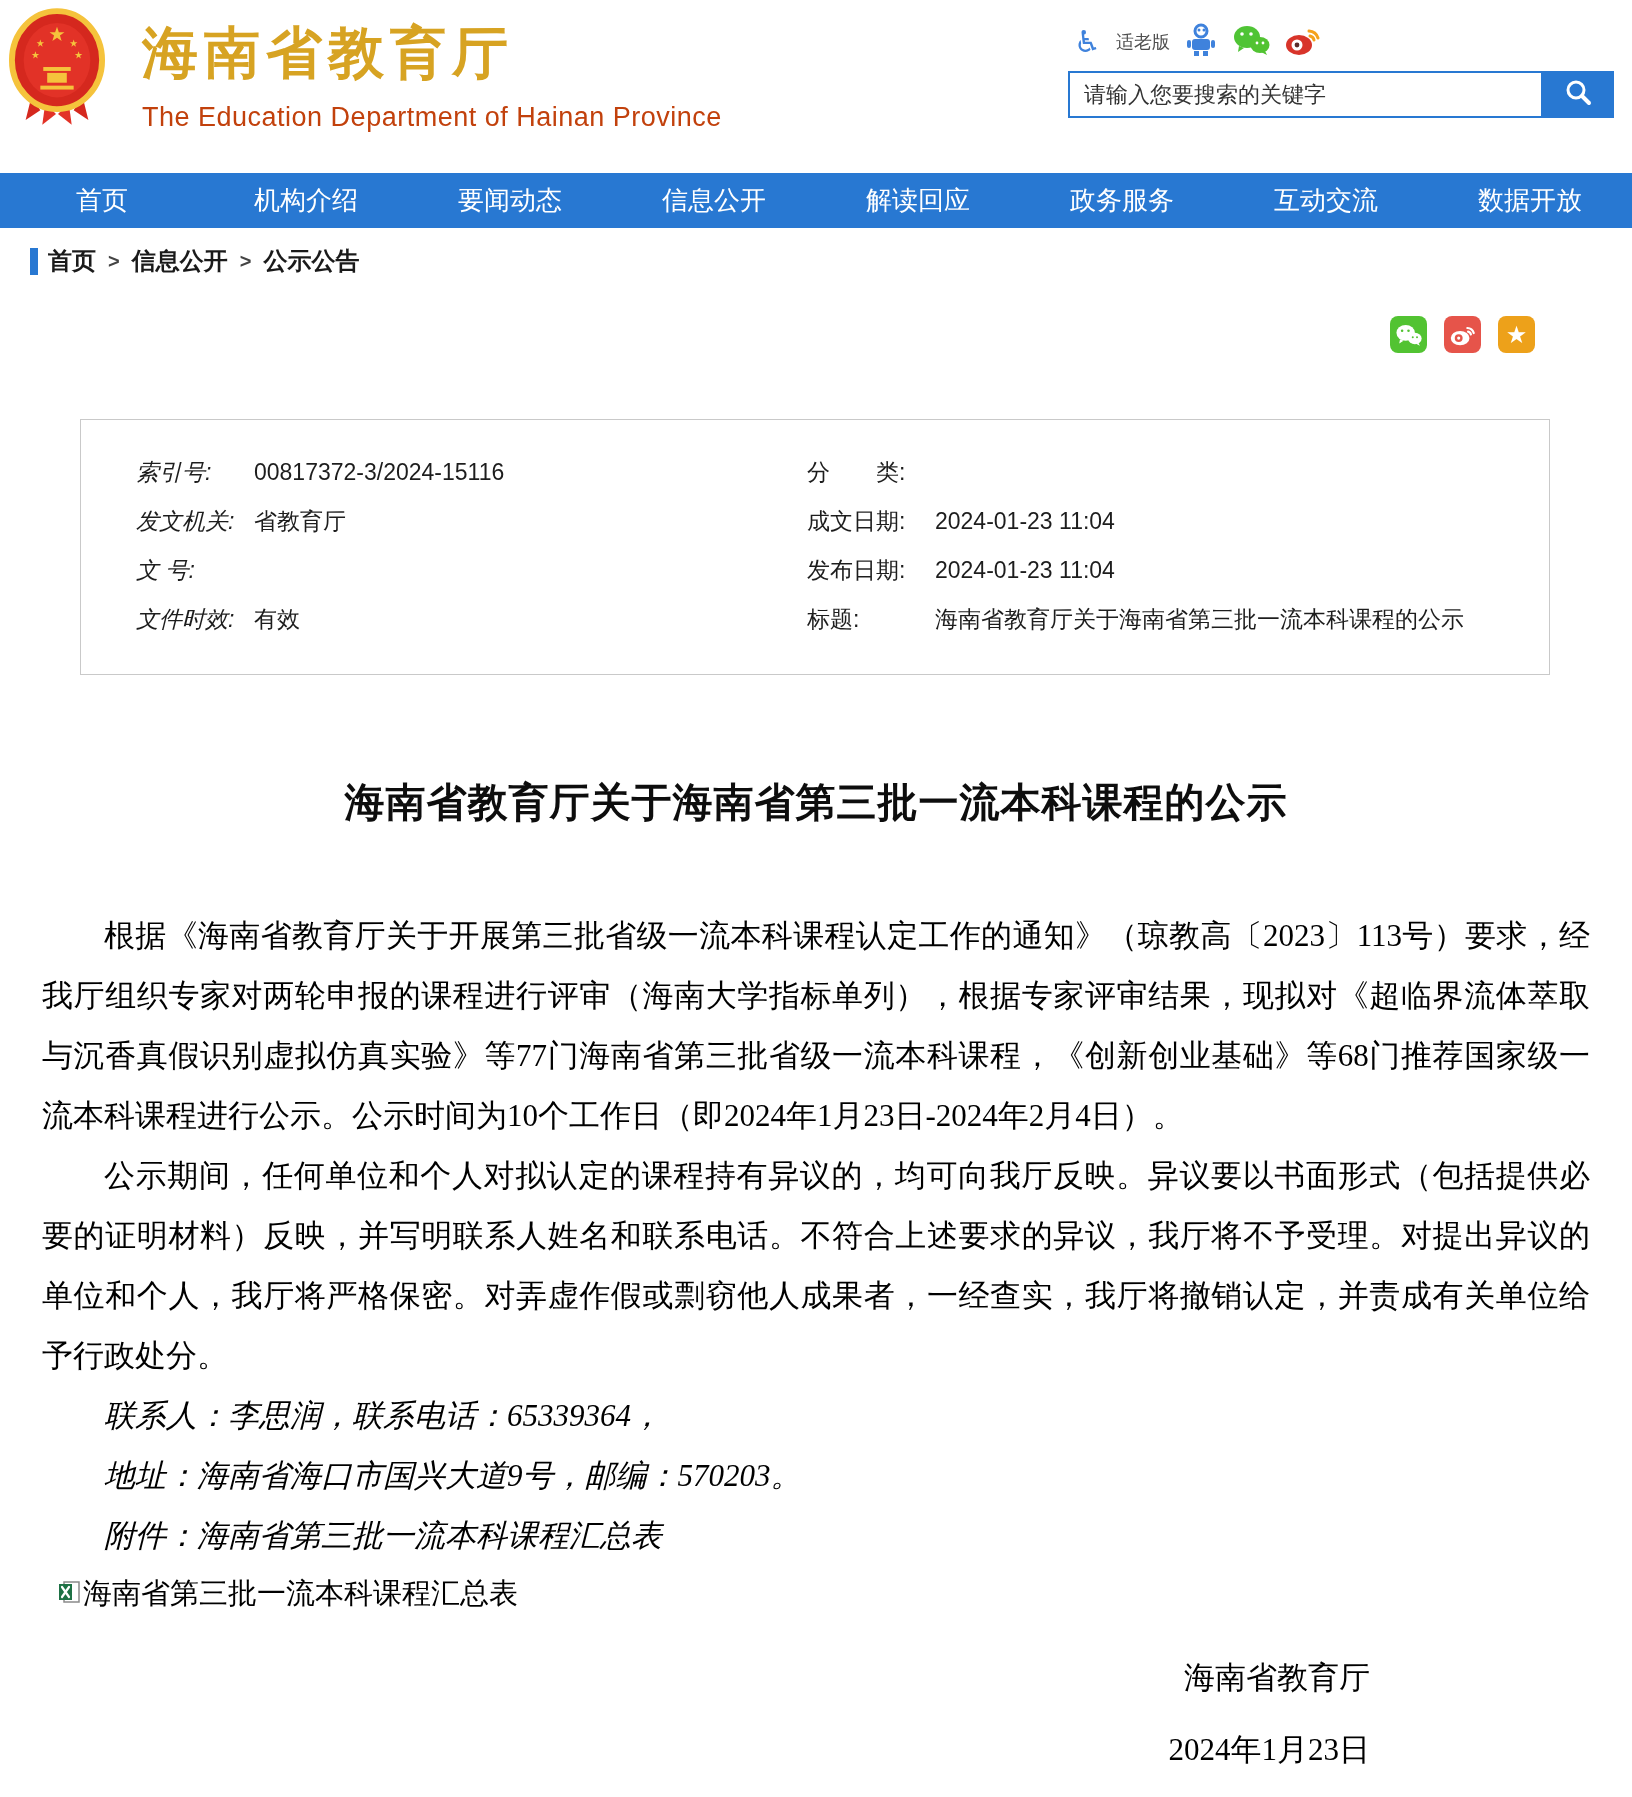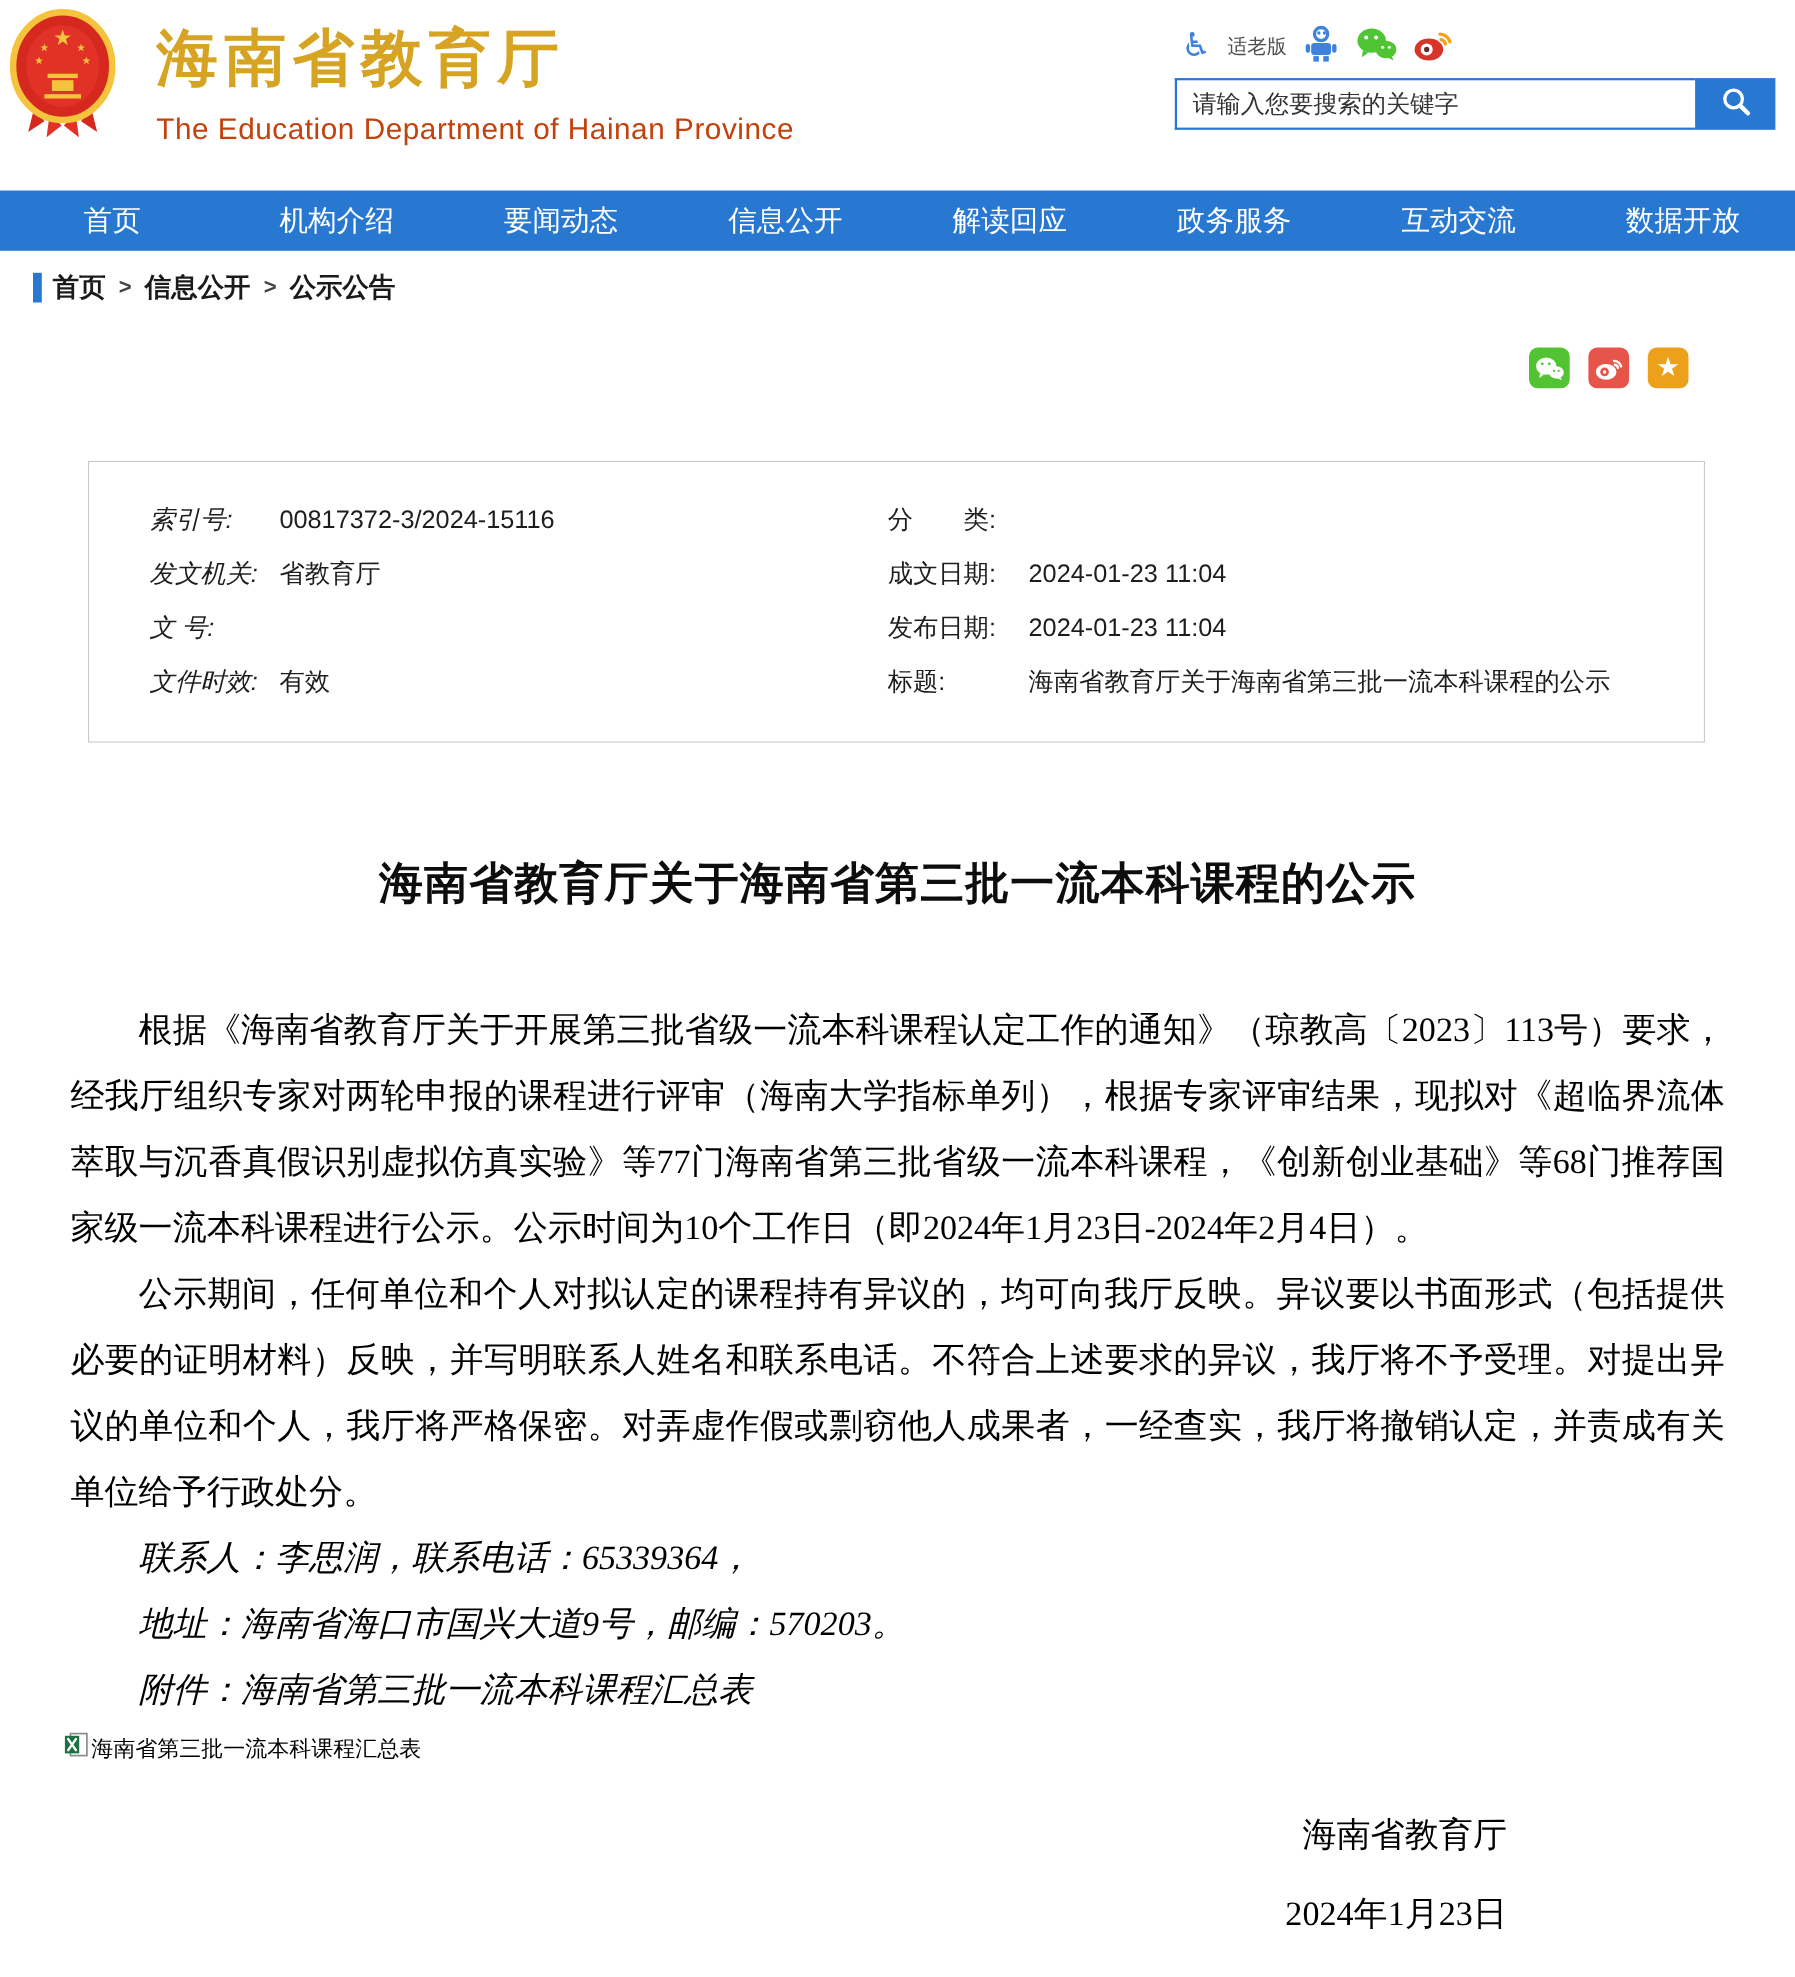--- a/index.html
+++ b/index.html
@@ -44,31 +44,31 @@
   
   .meta-table { margin: 66px 82px 0 80px; border: 1px solid #c9c9c9; background: #fff; padding: 28px 20px 30px 55px; }
   .meta-row { display: flex; align-items: center; min-height: 49px; font-size: 23px; color: #1d1d1d; }
   .m-label-l { width: 118px; flex-shrink: 0; font-style: italic; }
   .m-value-l { width: 505px; flex-shrink: 0; }
   .m-label-r { width: 128px; flex-shrink: 0; margin-left: 48px; }
   .m-value-r { flex: 1; }
   
   .article-title { text-align: center; margin-top: 100px; font-size: 40px; font-weight: bold; color: #0d0d0d; letter-spacing: 1px; }
   .article-body {
-    margin-top: 76px; padding: 0 64px;
+    margin-top: 76px; padding: 0 42px;
     font-family: "Liberation Serif", "DejaVu Serif", serif;
     font-size: 31px; line-height: 60px; color: #000;
   }
   .para { text-indent: 2em; text-align: justify; }
   .cline { text-indent: 2em; font-style: italic; }
   .attach-link {
     display: flex; align-items: center; gap: 3px;
     margin: 8px 0 0 58px; cursor: pointer;
     font-family: "Liberation Sans", sans-serif;
-    font-size: 20px; color: #000; text-decoration: none;
+    font-size: 29px; color: #000; text-decoration: none;
   }
   .sign-block {
     text-align: right; padding-right: 262px; margin-top: 28px;
     font-family: "Liberation Serif", "DejaVu Serif", serif;
     font-size: 31px; line-height: 72px; color: #000;
   }
 </style>
 </head>
 <body>
 

